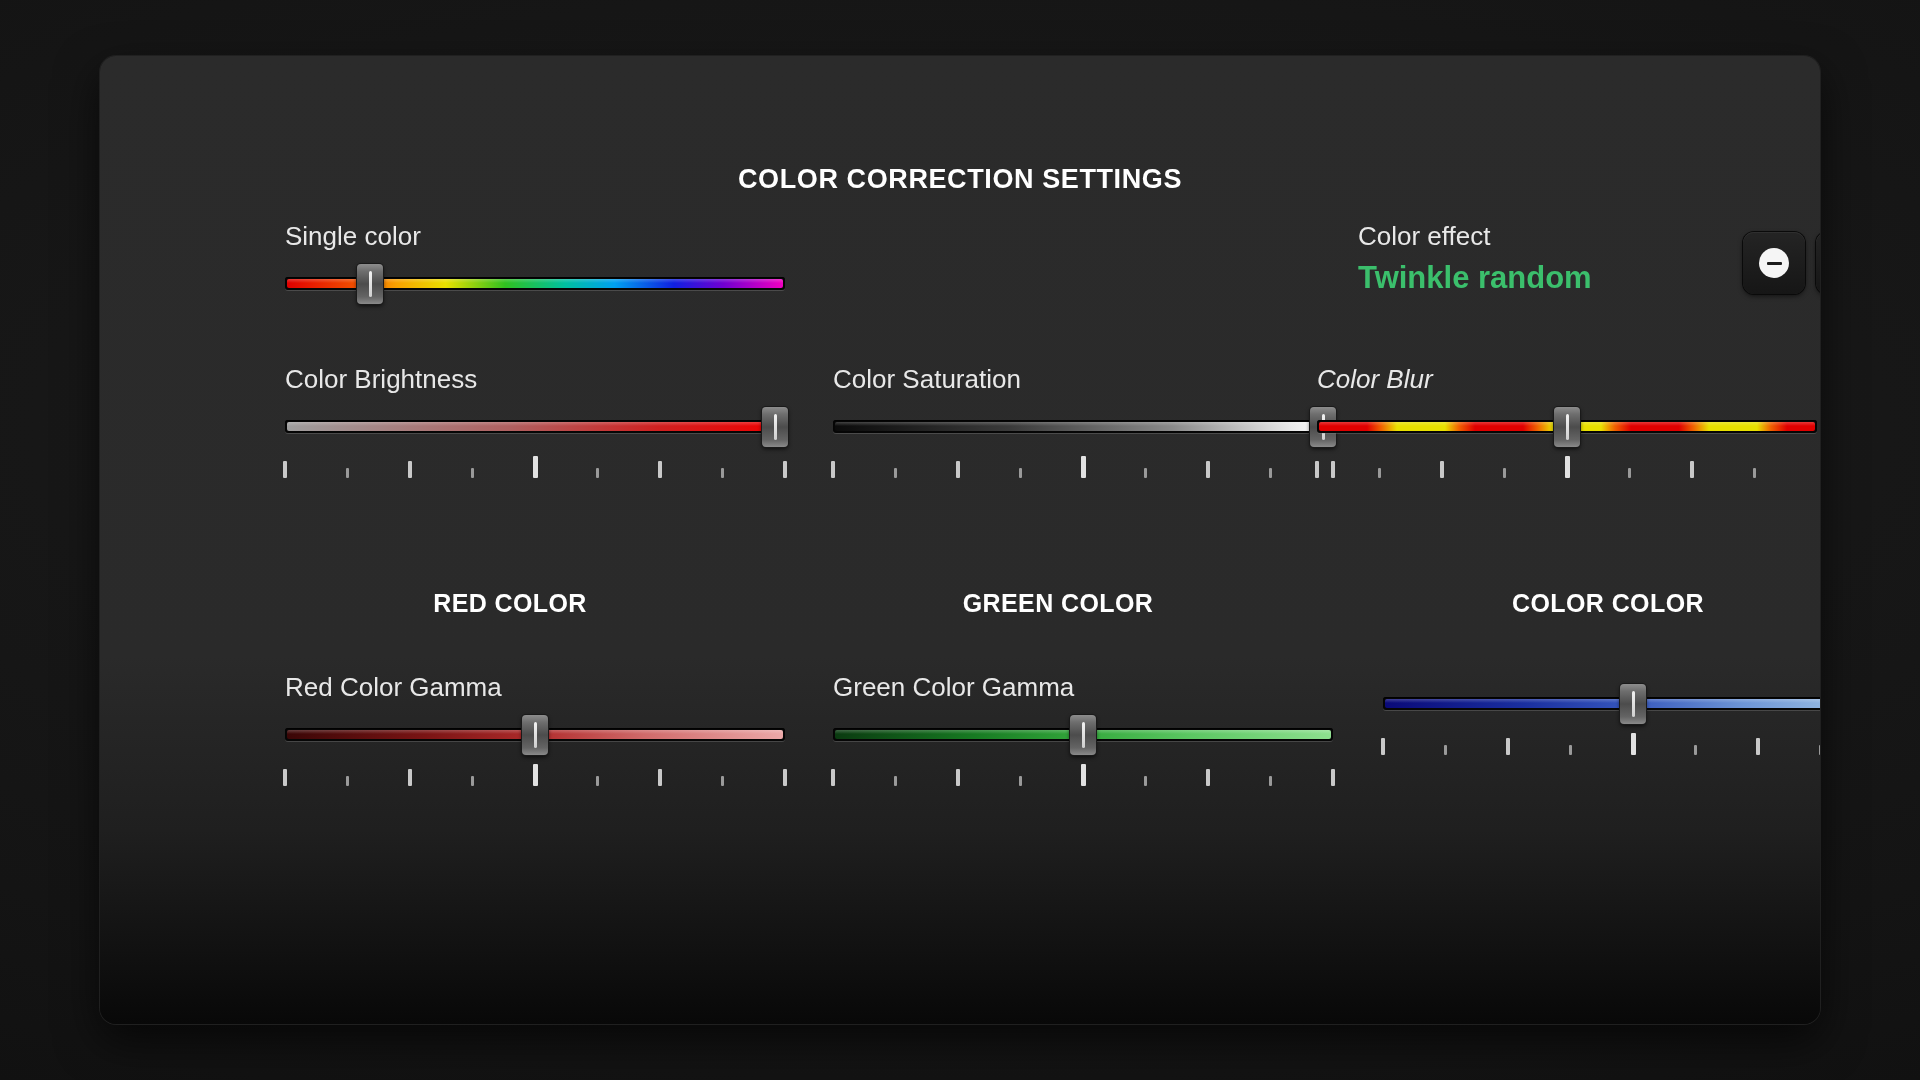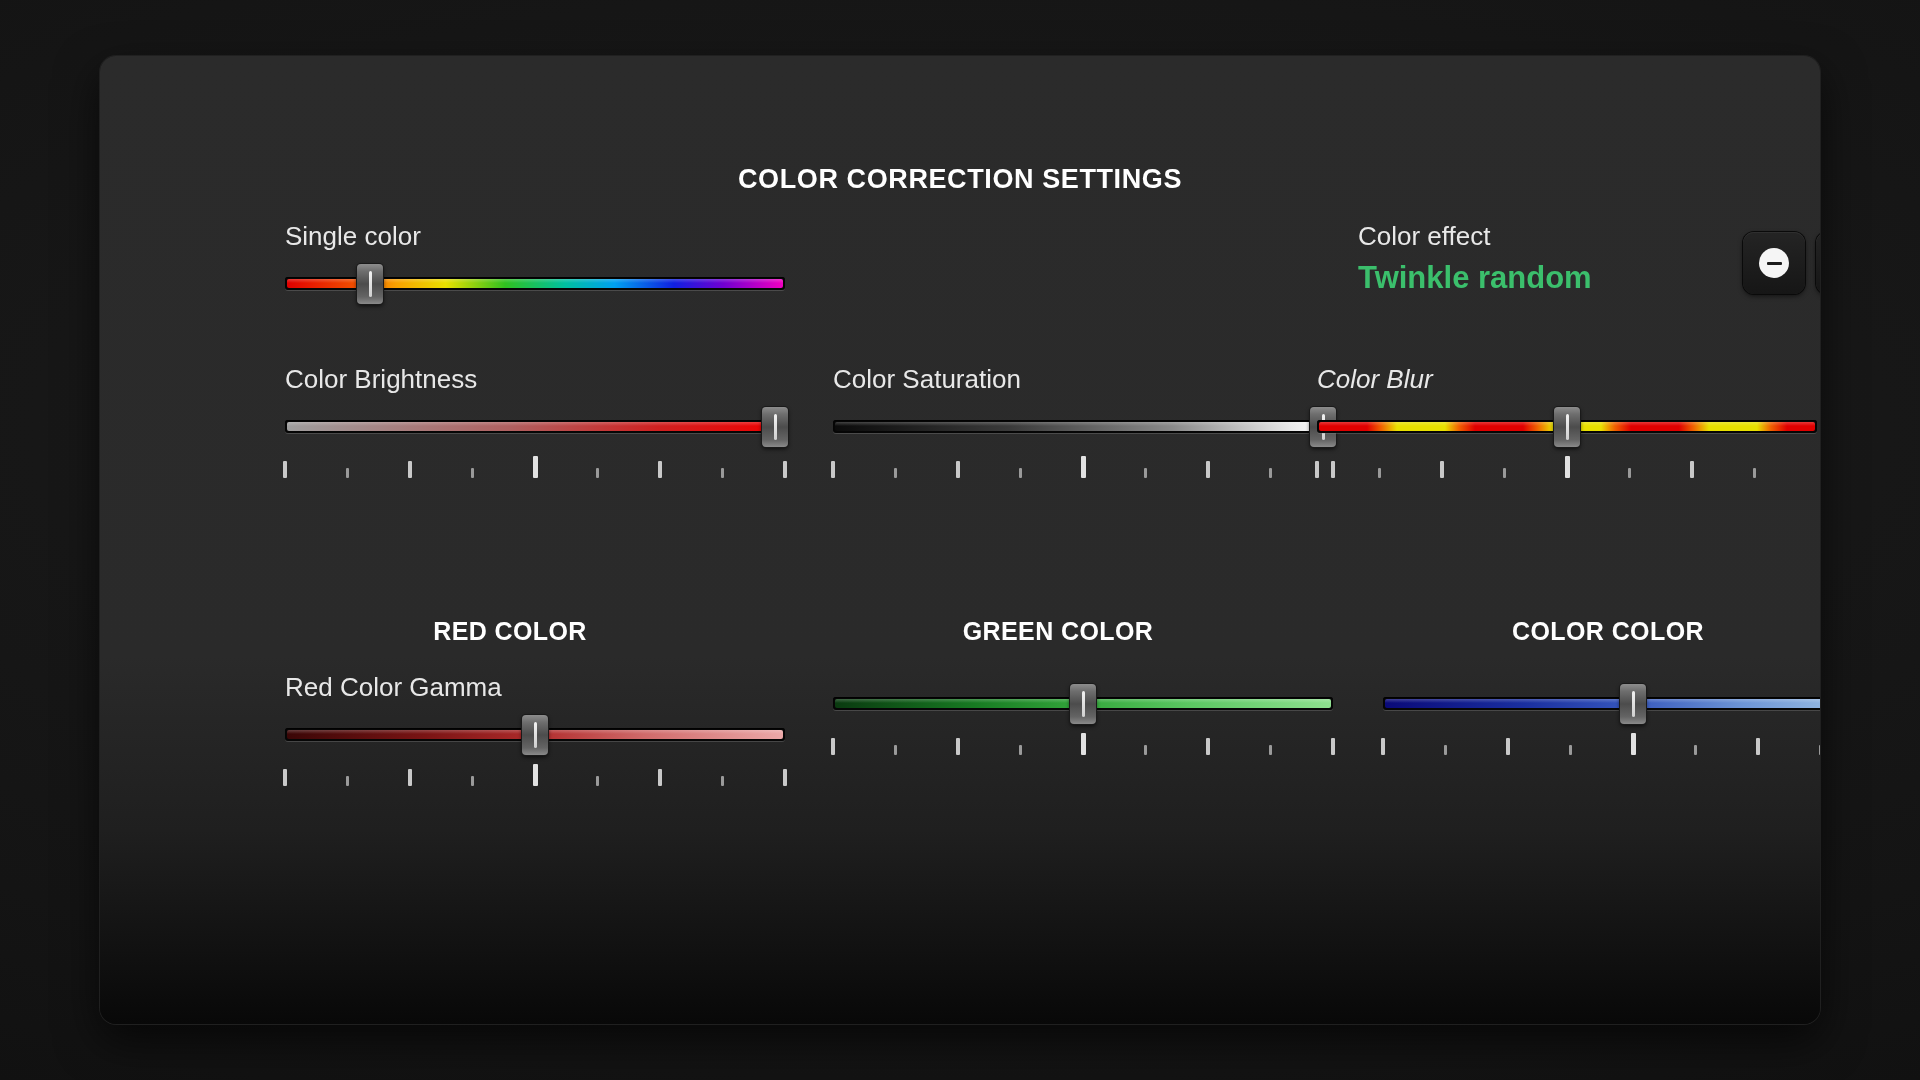--- a/index.html
+++ b/index.html
@@ -62,21 +62,20 @@
     white-space: nowrap;
   }
 
   .section-title {
     font-size: 25px;
     font-weight: bold;
     color: #ffffff;
     letter-spacing: 0.4px;
     text-align: center;
     white-space: nowrap;
-    margin-top: 28px;
   }
 
   
   .slider-block { position: absolute; margin-left: 25px; }
 
   .slider-area {
     position: relative;
     width: 100%;
     height: 34px;
     margin-top: 14px;
@@ -331,20 +330,21 @@
             <span class="tick t-mid" style="left:25%"></span>
             <span class="tick t-minor" style="left:37.5%"></span>
             <span class="tick t-major" style="left:50%"></span>
             <span class="tick t-minor" style="left:62.5%"></span>
             <span class="tick t-mid" style="left:75%"></span>
             <span class="tick t-minor" style="left:87.5%"></span>
             <span class="tick t-mid" style="left:100%"></span>
           </div>
         </div>
         <div class="slider-block" style="left: 708px; top: 616px; width: 500px;">
+          <div class="field-label">Green Color Gamma</div>
           <div class="slider-area">
             <div class="track-wrap">
               <div class="track-fill" style="background:linear-gradient(90deg,#0a3a10 0%,#177a22 28%,#34a83c 50%,#5cc763 72%,#8ee08f 100%)"></div>
               <div class="track-gloss"></div>
             </div>
             <div class="handle" style="left:50%"></div>
           </div>
           <div class="ticks">
             <span class="tick t-mid" style="left:0%"></span>
             <span class="tick t-minor" style="left:12.5%"></span>

